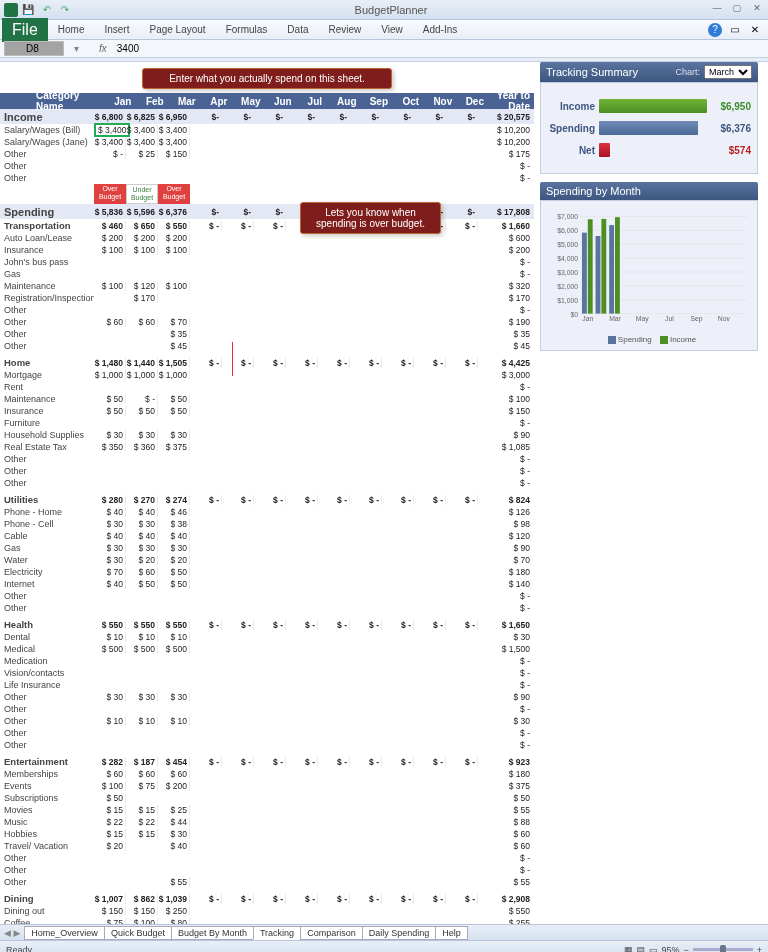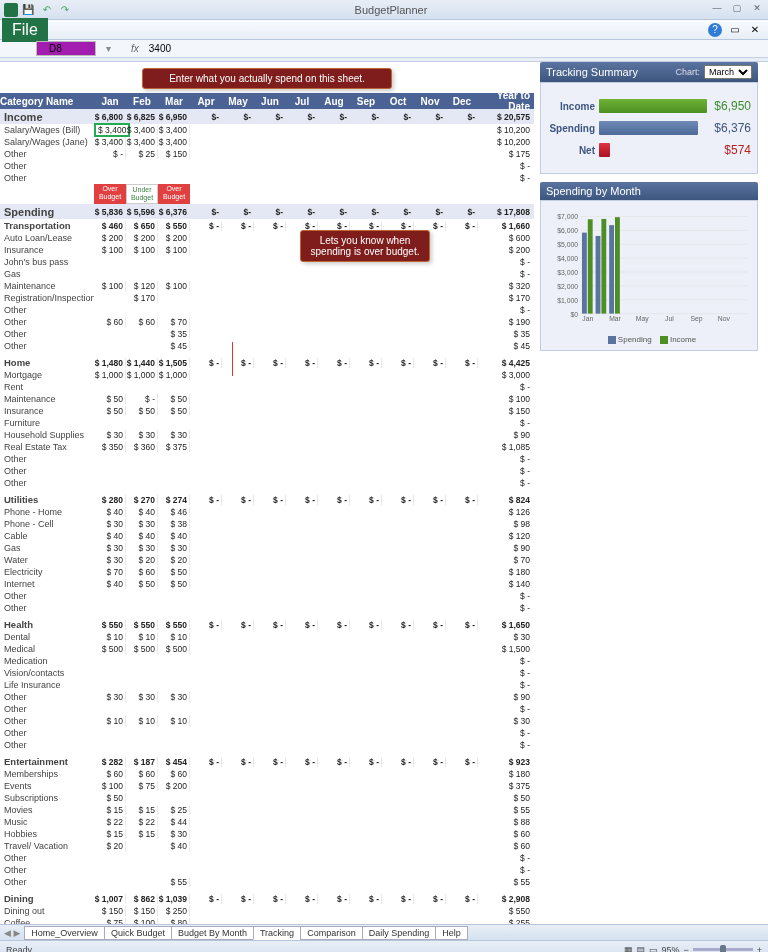--- a/index.html
+++ b/index.html
@@ -16,37 +16,37 @@
 
 
 .ribbon-tabs { height: 20px; background: linear-gradient(#f8fbff,#e8eef6); display: flex; align-items: center; padding-left: 2px; border-bottom: 1px solid #b5c6dd; }
 .file-tab { background: #217346; color: #fff; padding: 3px 10px; font-size: 16px; }
 .rib-tab { padding: 3px 10px; color: #444; font-size: 10px; }
 .help-icons { margin-left: auto; display: flex; gap: 6px; padding-right: 6px; }
 .help-icons span { width: 14px; height: 14px; display: flex; align-items: center; justify-content: center; font-size: 10px; }
 
 
 .formula-bar { height: 18px; background: #f3f6fb; display: flex; align-items: center; border-bottom: 1px solid #c3d0e3; padding: 0 4px; font-size: 10px; }
-.name-box { width: 60px; border: 1px solid #bbb; background: #a21caf; padding: 1px 12px; margin-right: 10px; margin-left: 32px; }
+.name-box { width: 60px; border: 1px solid #bbb; background: #a3a3a3; padding: 1px 21px; margin-right: 10px; }
 .fx { color: #666; font-style: italic; margin-right: 6px; }
 .formula-input { flex: 1; border: none; background: transparent; padding: 1px 4px; font-size: 10px; }
 .ruler { height: 4px; background: #e8eef6; border-bottom: 1px solid #c3d0e3; }
 
 
 .sheet { display: flex; height: 862px; background: #fff; overflow: hidden; }
 .main-col { width: 534px; overflow: hidden; }
 .side-col { width: 228px; padding: 0 4px 0 6px; }
 
 
 .callout { background: #7f1d1d; color: #fff; font-size: 10px; padding: 4px 8px; border: 1px solid #b63; border-radius: 3px; text-align: center; box-shadow: 2px 2px 4px rgba(0,0,0,.2); }
 .callout-top { margin: 6px auto 4px; width: 250px; }
 
 
 .hdr-row { display: flex; background: #4a6394; color: #fff; font-size: 10px; font-weight: bold; height: 16px; align-items: center; }
-.col-name { width: 94px; padding-left: 0; }
+.col-name { width: 94px; padding-left: 0; margin-left: 36px; }
 .col-m { width: 32px; text-align: center; }
 .col-ytd { width: 56px; text-align: right; padding-right: 4px; }
 
 
 .row { display: flex; font-size: 9px; height: 12px; align-items: center; }
 .row.section { font-weight: bold; color: #c2331d; font-size: 11px; height: 15px; background: #e4e7f4; }
 .row.subsection { font-weight: bold; color: #c2331d; font-size: 9.5px; height: 13px; }
 .cell-name { width: 94px; padding-left: 4px; color: #444; overflow: hidden; white-space: nowrap; }
 .cell-m { width: 32px; text-align: right; padding-right: 2px; color: #222; border-right: 1px solid #e8e8f0; font-size: 8.5px; white-space: nowrap; }
 .cell-ytd { width: 56px; text-align: right; padding-right: 4px; color: #222; font-size: 8.5px; white-space: nowrap; }
@@ -58,21 +58,21 @@
 .badge.under { background: #fff; color: #3a8040; border: 1px solid #ccc; }
 
 
 .panel-hdr { background: linear-gradient(#5a749f,#3d5680); color: #fff; font-size: 11px; padding: 3px 6px; border-radius: 2px 2px 0 0; display: flex; align-items: center; }
 .panel-hdr select { margin-left: auto; font-size: 9px; }
 .summary-box { background: #edf0f8; border: 1px solid #c3cde0; padding: 8px 6px; margin-bottom: 8px; }
 .summary-row { display: flex; align-items: center; margin: 8px 0; font-size: 10px; }
 .summary-row .lbl { width: 52px; text-align: right; font-weight: bold; color: #3d5680; padding-right: 4px; }
 .summary-row .bar-wrap { flex: 1; height: 14px; position: relative; }
 .summary-row .bar { height: 14px; border-radius: 1px; }
-.summary-row .val { width: 44px; font-weight: normal; text-align: right; font-size: 12px; }
+.summary-row .val { width: 44px; font-weight: bold; text-align: right; font-size: 10px; }
 .bar.income { background: linear-gradient(#6fb236,#4e8f23); width: 100%; }
 .bar.spending { background: linear-gradient(#6f8ab5,#4d6a99); width: 92%; }
 .bar.net { background: linear-gradient(#d34,#a12); width: 10%; }
 
 .month-chart { background: #edf0f8; border: 1px solid #c3cde0; padding: 6px; }
 .mc-svg { width: 100%; height: 120px; }
 .legend { text-align: center; font-size: 8px; color: #555; margin-top: 6px; }
 .legend .sw { display: inline-block; width: 8px; height: 8px; margin: 0 2px 0 6px; vertical-align: middle; }
 
 
@@ -103,20 +103,21 @@
   <div class="title">BudgetPlanner</div>
   <div class="win-btns">
     <div class="win-btn">—</div>
     <div class="win-btn">▢</div>
     <div class="win-btn">✕</div>
   </div>
 </div>
 
 <div class="ribbon-tabs">
   <div class="file-tab">File</div>
+  <div id="ribbon-tabs"><span class="rib-tab">Home</span><span class="rib-tab">Insert</span><span class="rib-tab">Page Layout</span><span class="rib-tab">Formulas</span><span class="rib-tab">Data</span><span class="rib-tab">Review</span><span class="rib-tab">View</span><span class="rib-tab">Add-Ins</span></div>
   <div class="help-icons">
     <span style="background:#2e7cd6;color:#fff;border-radius:50%">?</span>
     <span>▭</span>
     <span>✕</span>
   </div>
 </div>
 
 <div class="formula-bar">
   <div class="name-box">D8</div>
   <span style="color:#888;margin-right:20px">▾</span>
@@ -1177,21 +1178,21 @@
           <div class="cell-m"></div>
           <div class="cell-m"></div>
           <div class="cell-m"></div>
           <div class="cell-m"></div>
           <div class="cell-m"></div>
           <div class="cell-ytd">$ 255</div>
         </div>
       </div>
   </div>
 
-  <div class="callout callout-float" style="left:300px;top:168px;width:130px"><span>Lets you know when spending is over budget.</span></div>
+  <div class="callout callout-float" style="left:300px;top:140px;width:141px"><span>Lets you know when spending is over budget.</span></div>
   <div class="arrow-line" style="left:232px;top:280px;width:1px;height:34px"></div>
 
   <div class="side-col">
     <div class="panel-hdr">
       <span>Tracking Summary</span>
       <span style="margin-left:auto;font-size:9px;color:#dde">Chart:</span>
       <select style="margin-left:4px;font-size:9px"><option>March</option></select>
     </div>
     <div class="summary-box">
       <div id="summary-rows">

